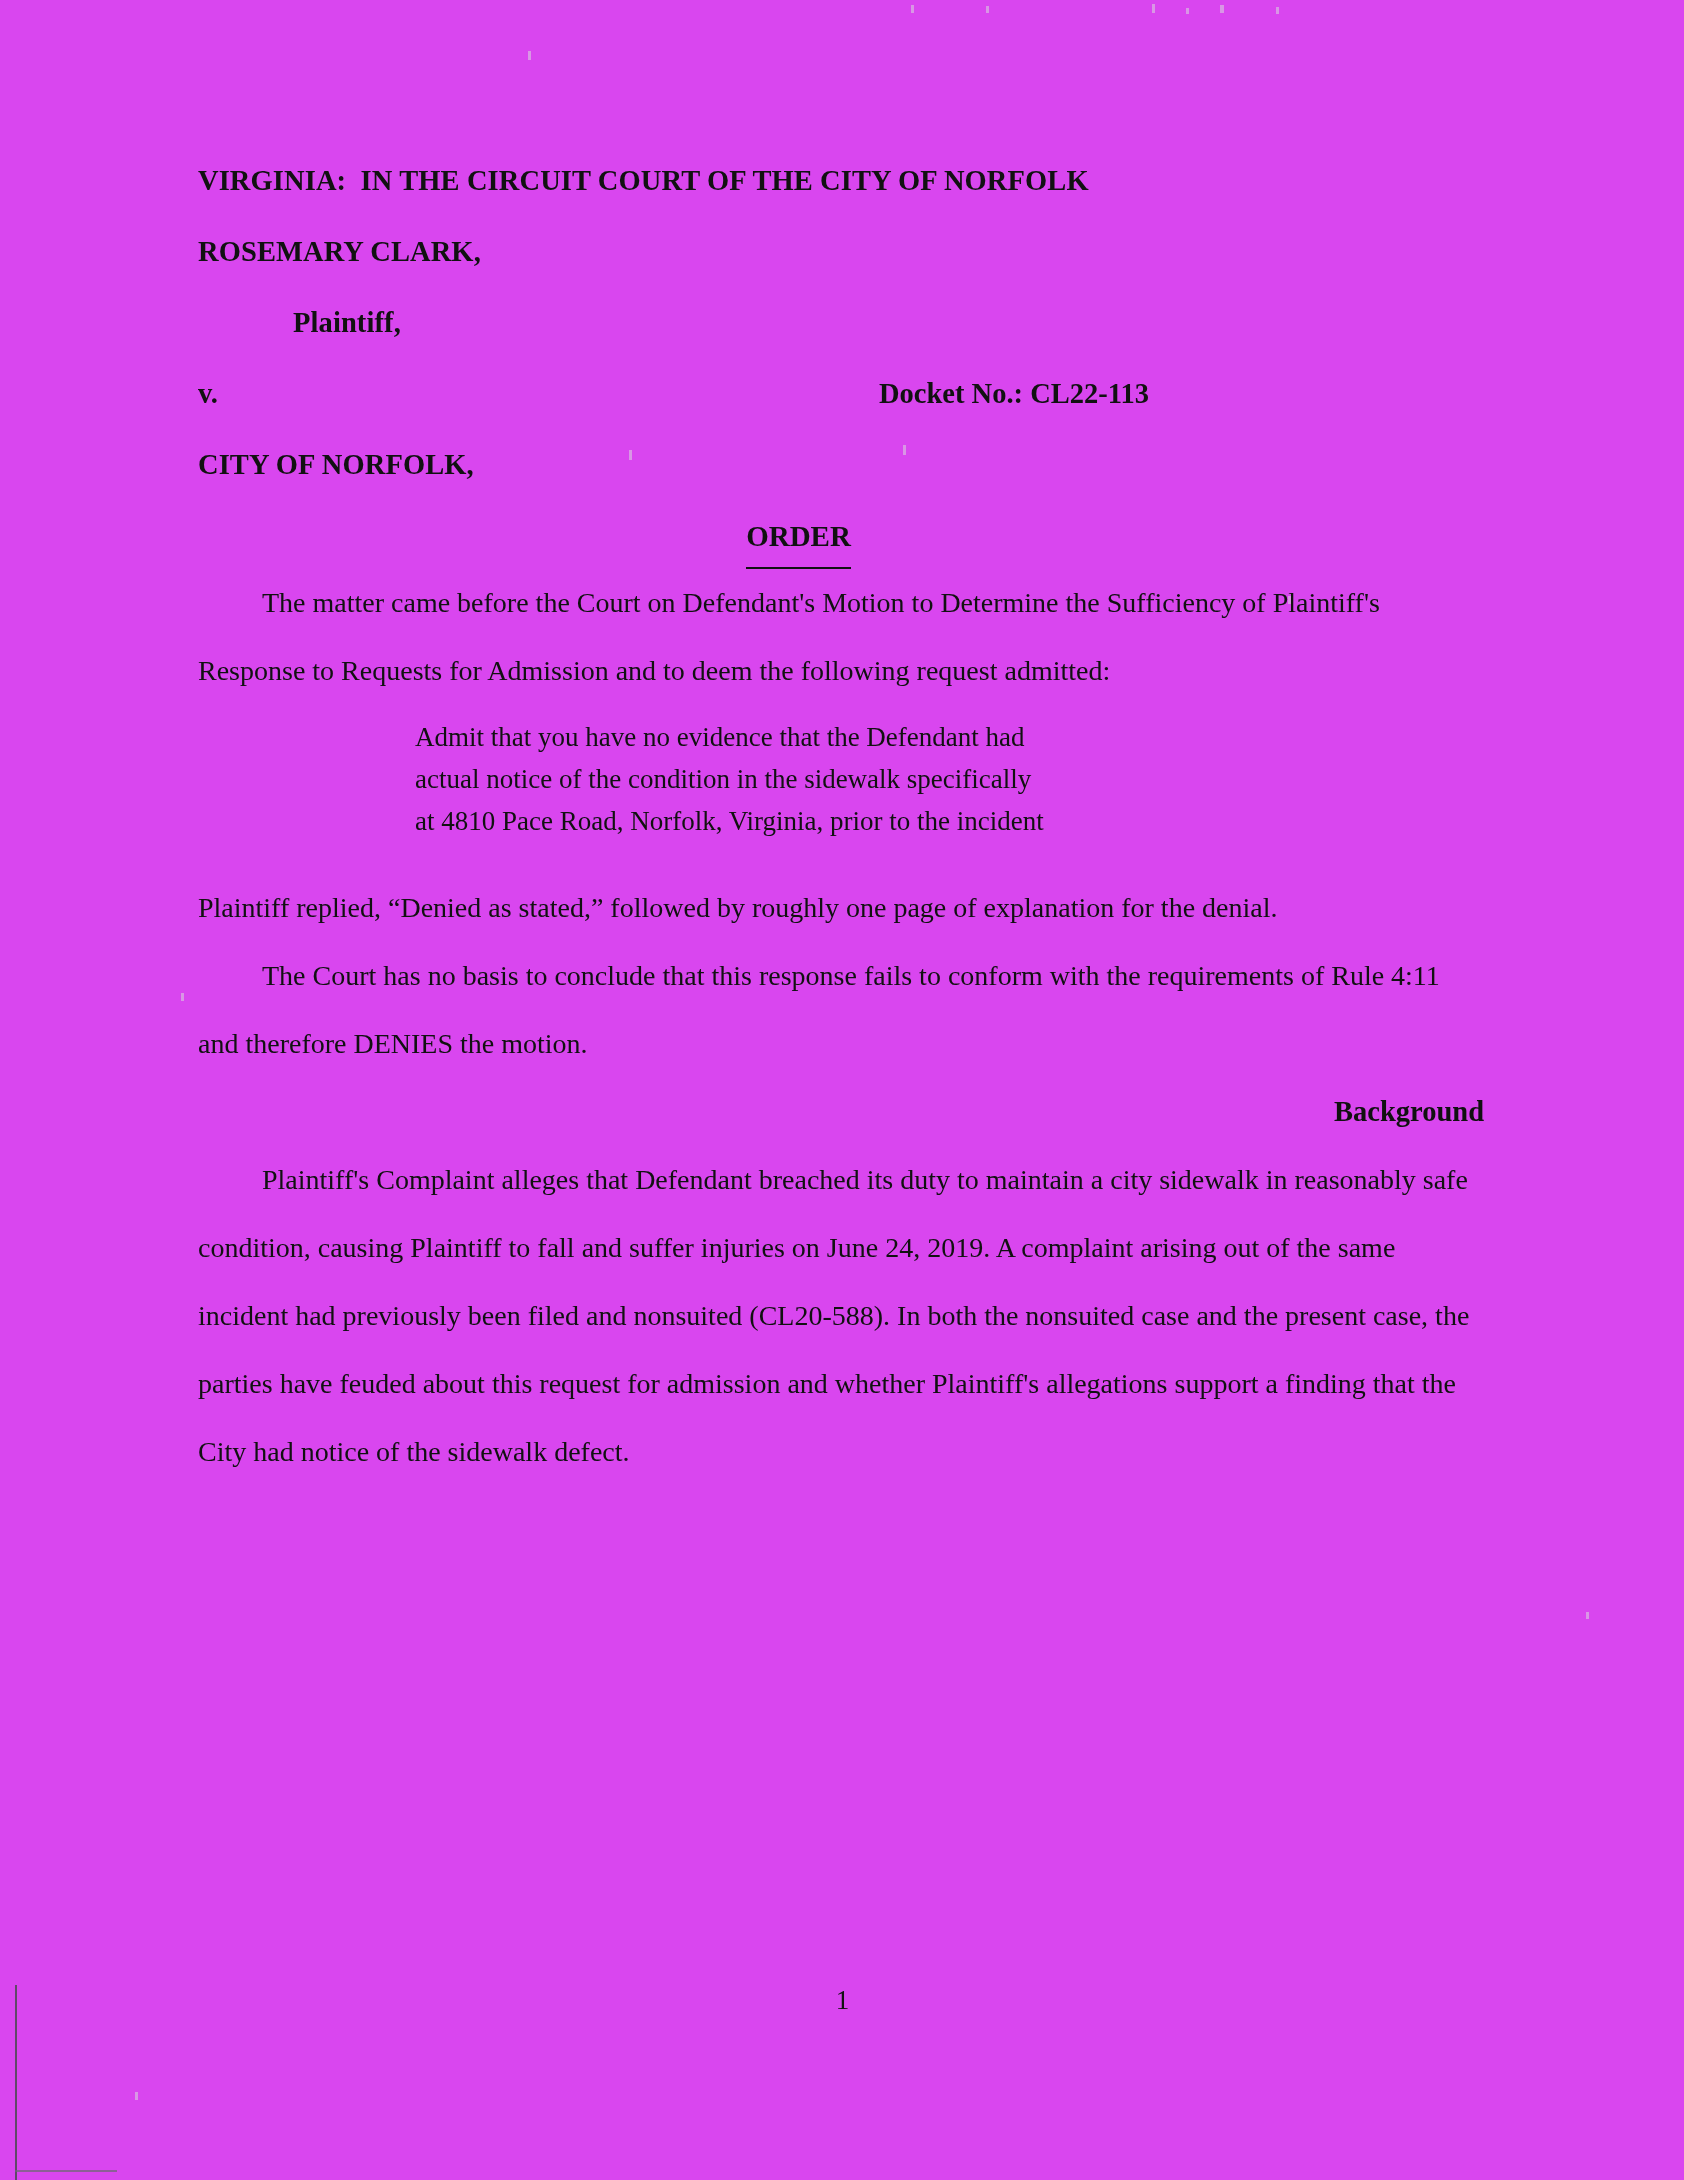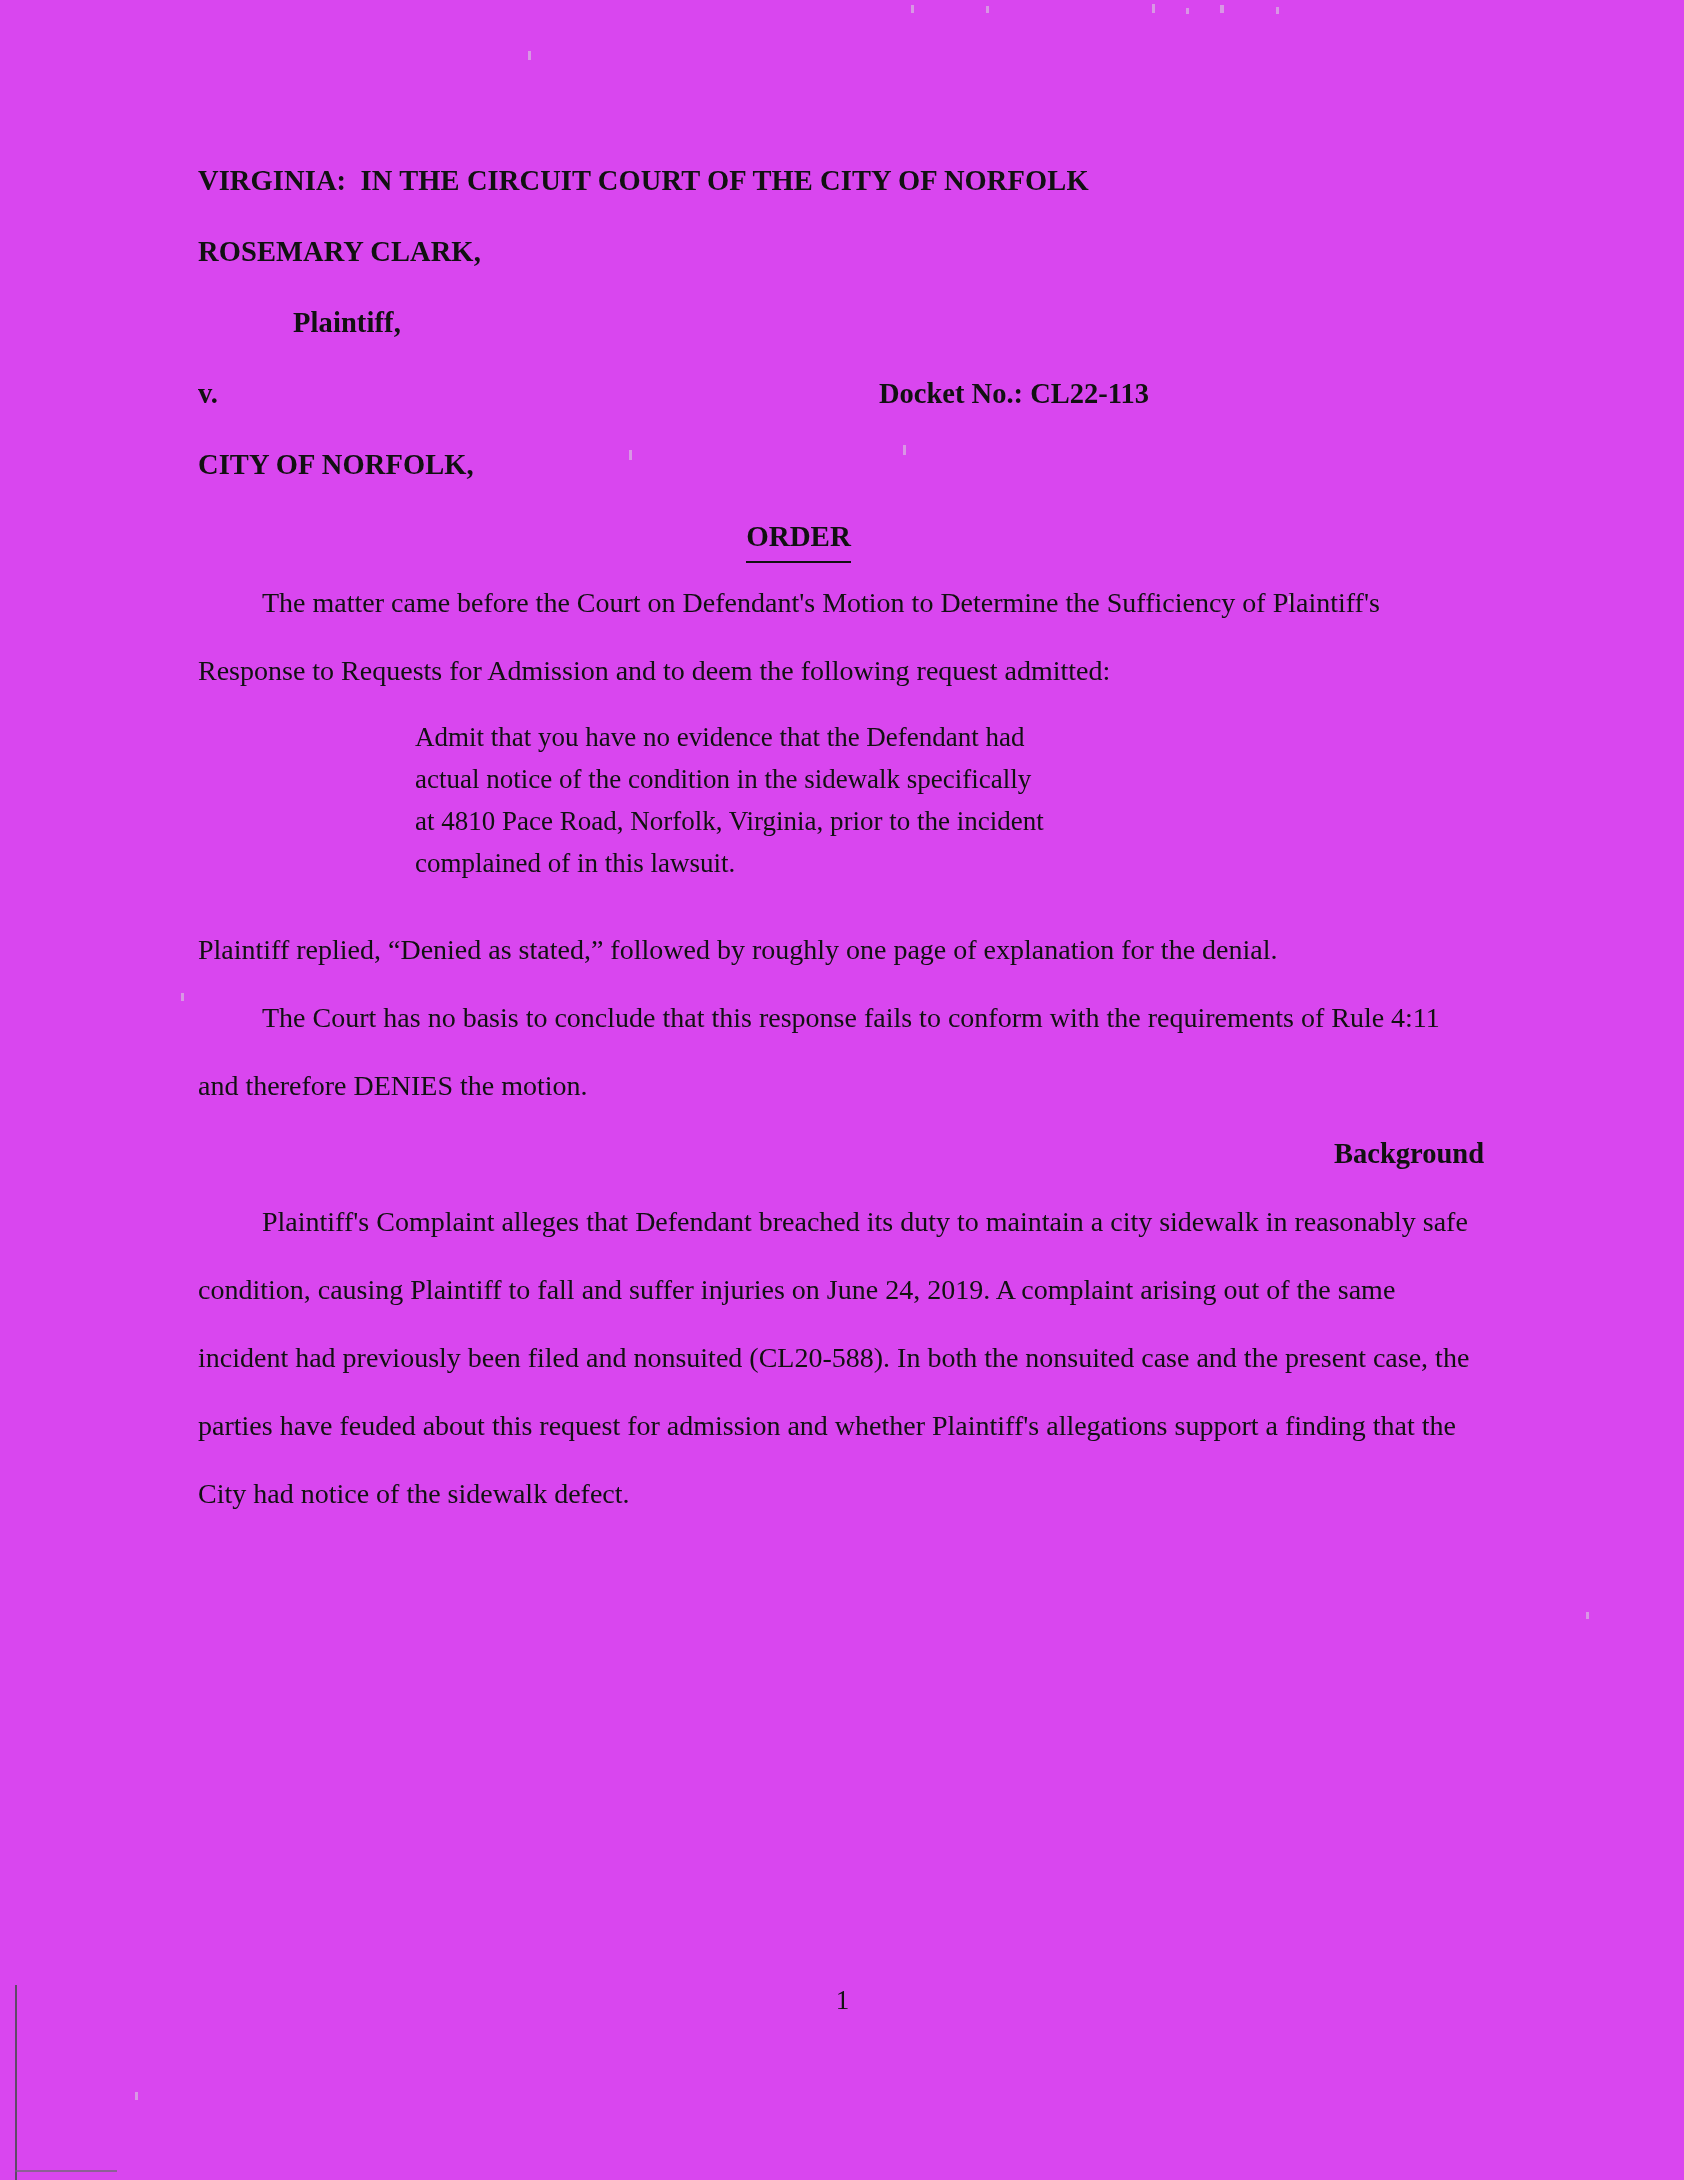--- a/index.html
+++ b/index.html
@@ -85,21 +85,21 @@
   .heading-order {
     text-align: center;
     font-weight: bold;
     font-size: 29px;
     line-height: 66px;
     margin-top: 3.4px;
     margin-left: -85px;
   }
   .heading-order span {
     border-bottom: 2.6px solid #111111;
-    padding-bottom: 9px;
+    padding-bottom: 15px;
   }
 
   .heading-section {
     text-align: right;
     font-weight: bold;
     font-size: 28.5px;
     line-height: 68px;
     margin-left: -85px;
   }
 
@@ -180,21 +180,20 @@
     </div>
 
     <div class="body-para">
       <span class="first-line">The matter came before the Court on Defendant's Motion to Determine the Sufficiency of Plaintiff's Response to Requests for Admission and to deem the following request admitted:</span>
     </div>
 
     <div class="block-quote">
       <div class="q-line">Admit that you have no evidence that the Defendant had</div>
       <div class="q-line">actual notice of the condition in the sidewalk specifically</div>
       <div class="q-line">at 4810 Pace Road, Norfolk, Virginia, prior to the incident</div>
-      <div class="q-line">complained of in this lawsuit.</div>
     </div>
 
     <div class="spacer-sm"></div>
 
     <div class="body-para">
       <span>Plaintiff replied, “Denied as stated,” followed by roughly one page of explanation for the denial.</span>
     </div>
 
     <div class="body-para">
       <span class="first-line">The Court has no basis to conclude that this response fails to conform with the requirements of Rule 4:11 and therefore DENIES the motion.</span>

